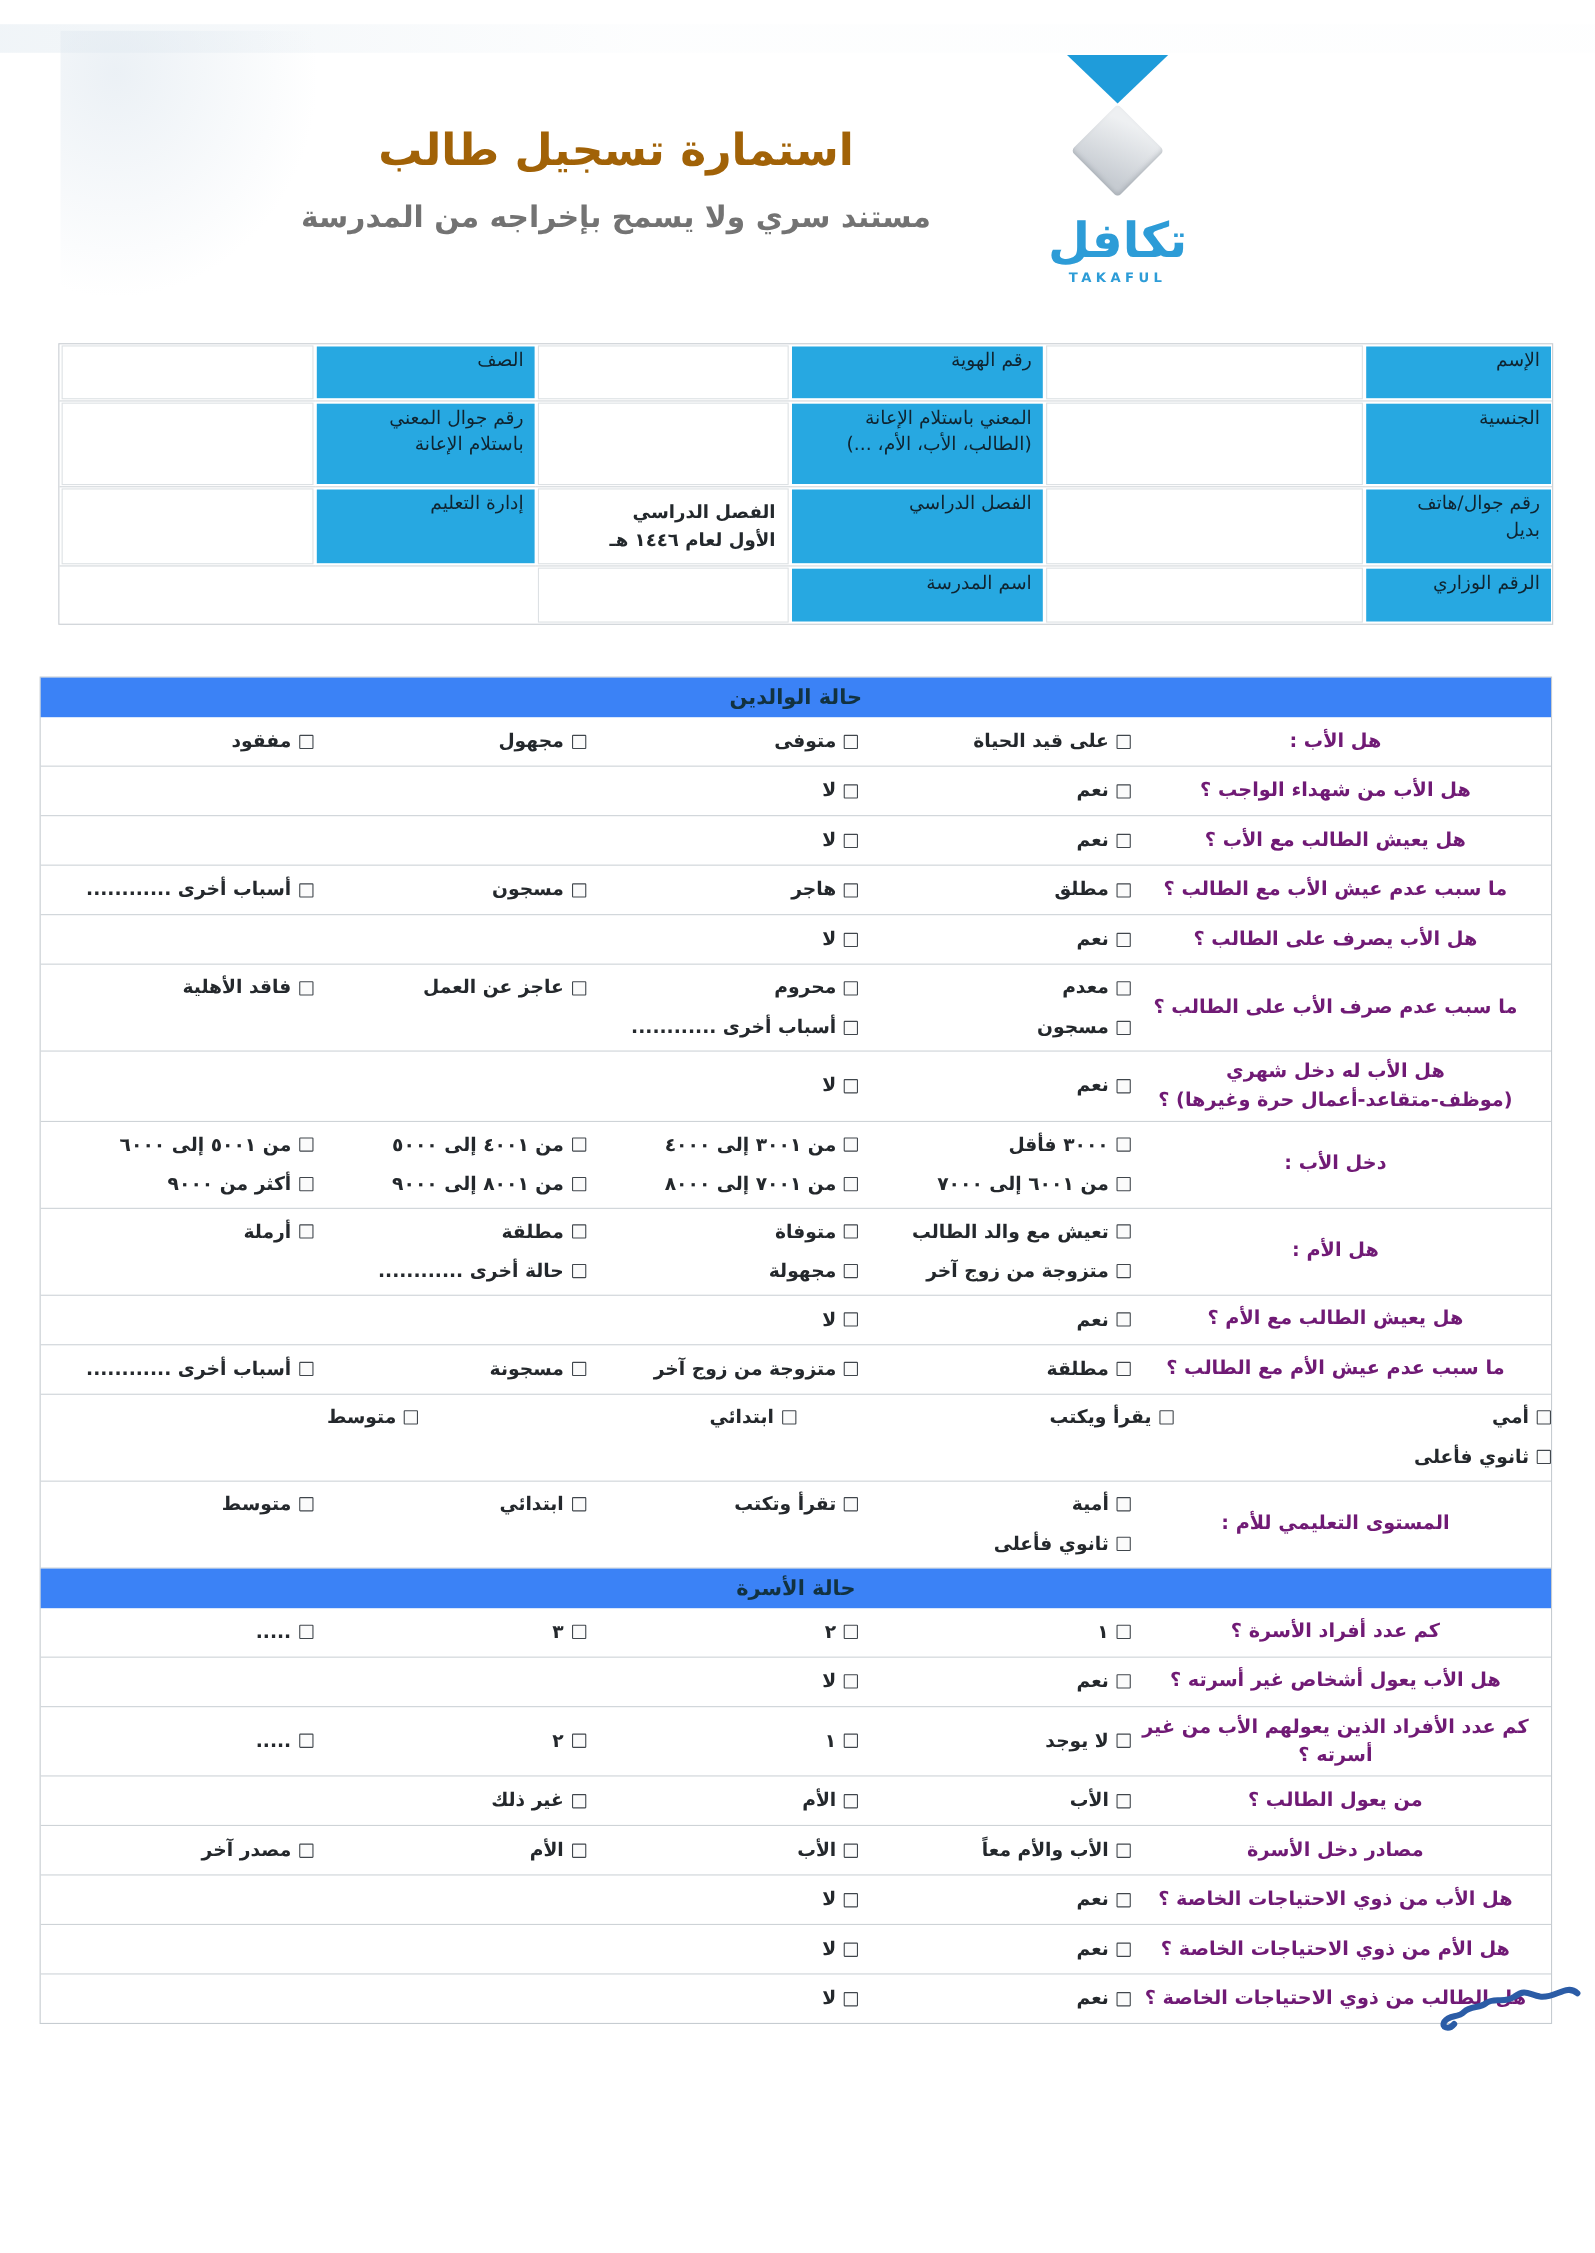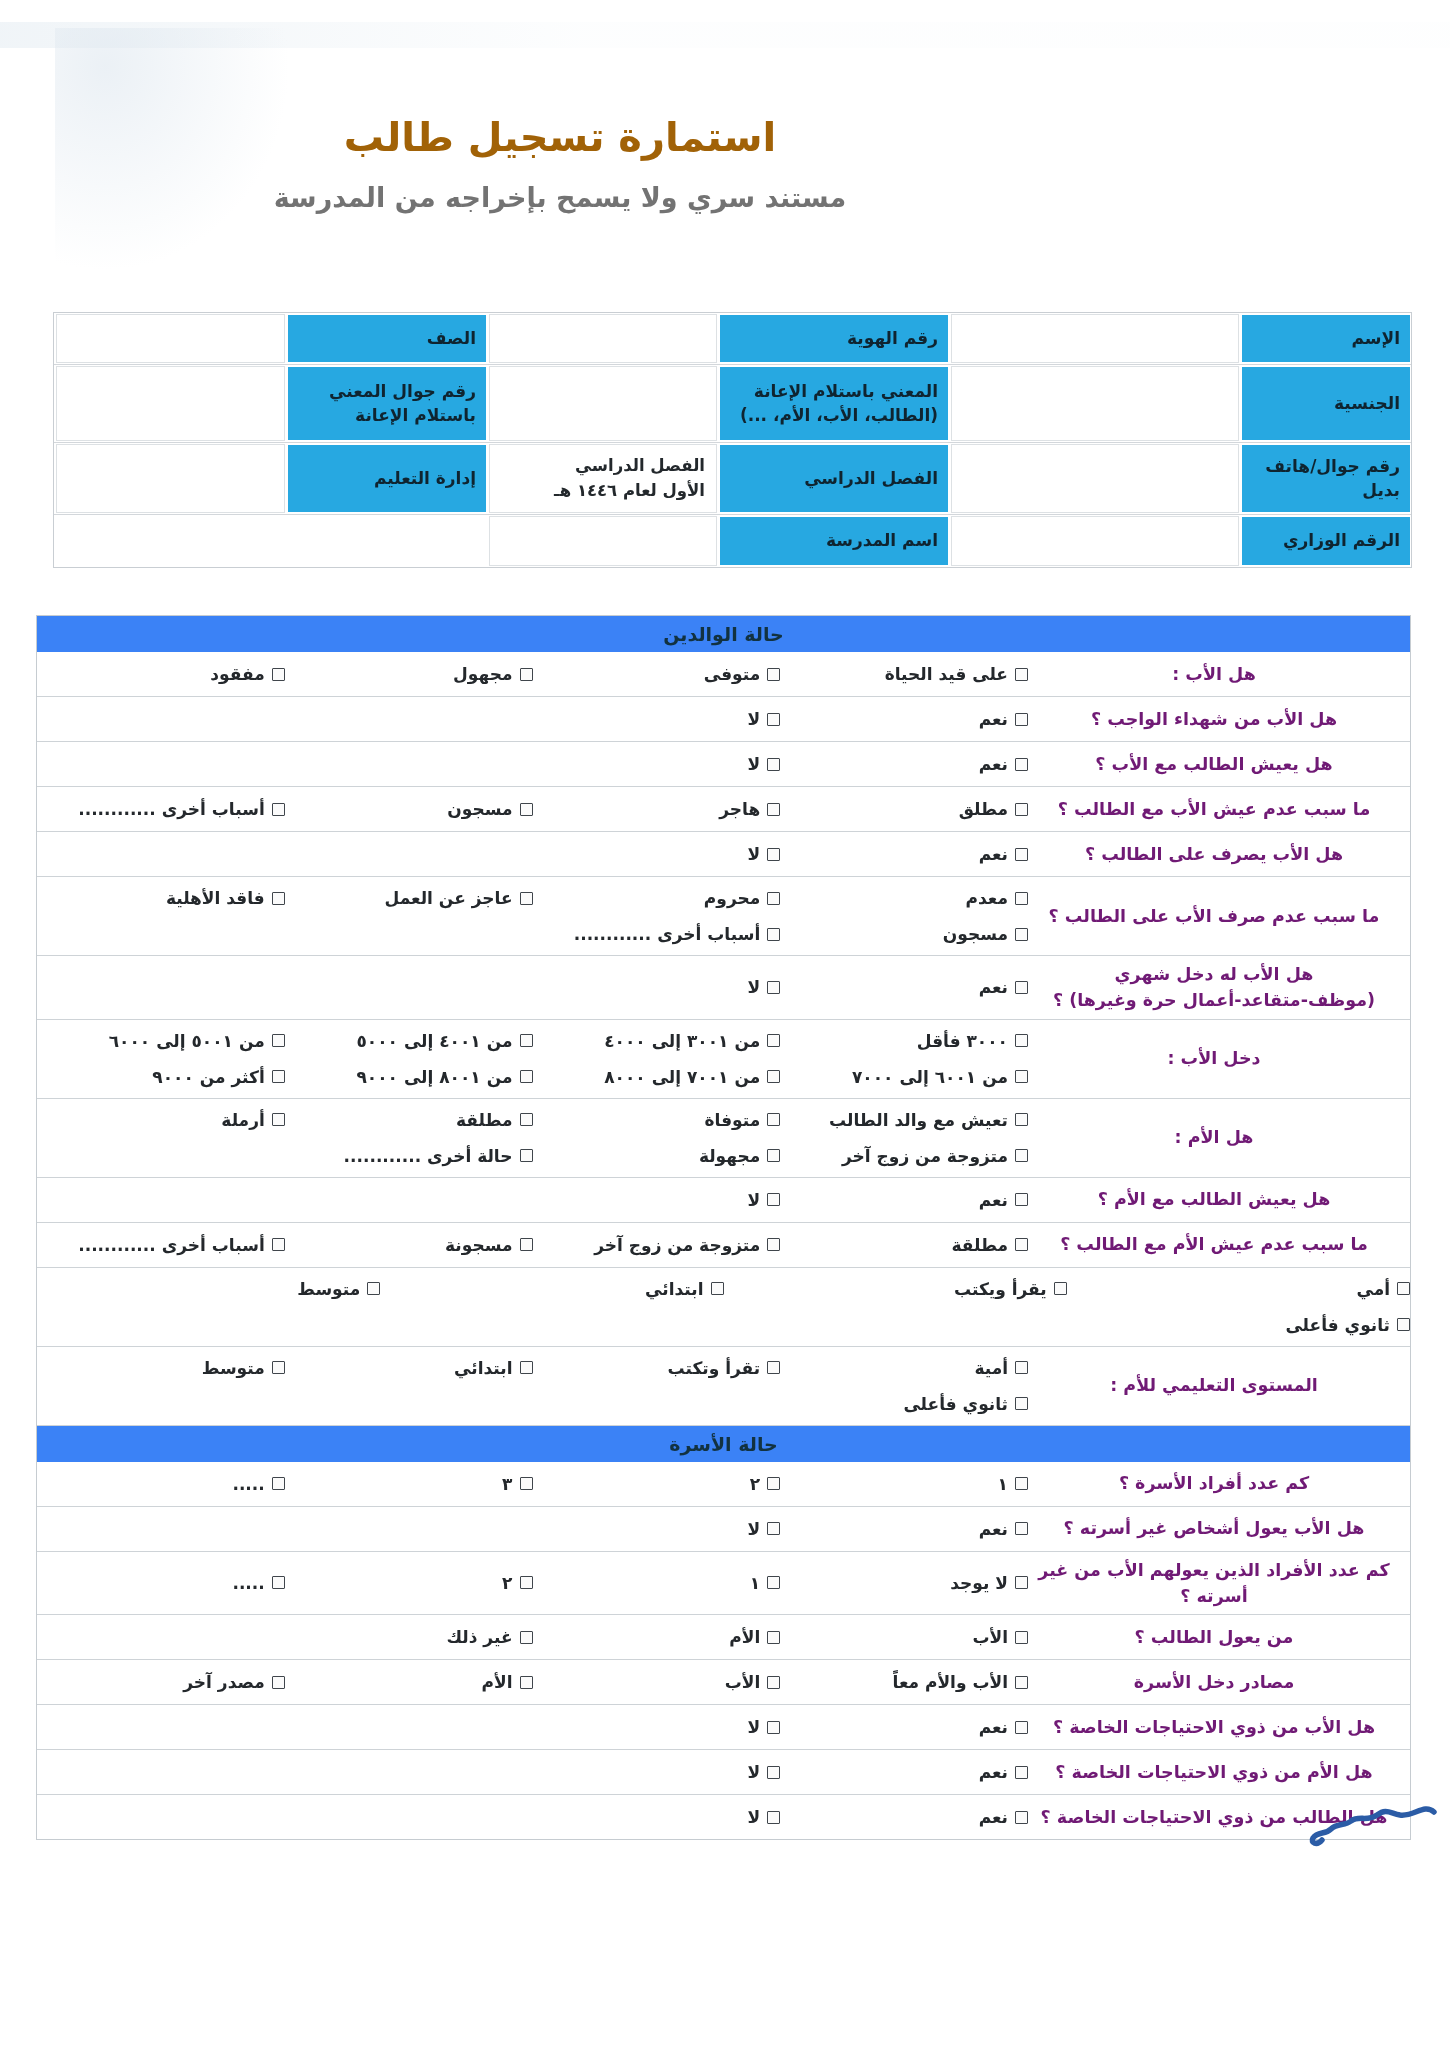--- a/index.html
+++ b/index.html
@@ -22,22 +22,22 @@
   .subtitle{margin-top:22px;font-size:27px;font-weight:bold;color:#737373;}
 
   
   .info{position:absolute;top:312px;right:38px;width:1357px;display:grid;direction:rtl;
     grid-template-columns:170px 292px 230px 232px 200px 233px;
     grid-template-rows:52px 78px 72px 52px;
     border:1px solid #c9ced3;background:#fff;}
   .tcell{position:relative;border-bottom:1px solid #d3d7db;}
   .tcell.lastrow{border-bottom:none;}
   .tblue{height:calc(100% - 4px);margin:2px 1px;background:#27a8e1;display:flex;flex-direction:column;
-    justify-content:center;padding:2px 10px;box-sizing:border-box;text-align:right;
-    font-size:17px;font-weight:bold;color:#0f2430;line-height:1.4;}
+    justify-content:flex-start;padding:2px 10px;box-sizing:border-box;text-align:right;
+    font-size:17px;font-weight:normal;color:#0f2430;line-height:1.4;}
   .val{position:absolute;inset:1px 2px;border:1px solid #dde1e4;}
   .semval{position:absolute;inset:0;display:flex;flex-direction:column;justify-content:center;
     padding:0 14px;box-sizing:border-box;text-align:right;font-size:16.5px;font-weight:bold;color:#23282c;line-height:1.5;}
 
   
   .sections{position:absolute;top:615px;right:39px;width:1373px;border:1px solid #c6ccd1;background:#fff;direction:rtl;}
   .sec-bar{height:36px;line-height:36px;background:#3b82f6;text-align:center;
     font-size:19px;font-weight:bold;color:#123240;}
   .frow{display:flex;align-items:stretch;border-bottom:1px solid #ced3d7;min-height:44px;}
   .frow:last-child{border-bottom:none;}
@@ -51,20 +51,26 @@
 
   .scribble{position:absolute;top:1800px;right:8px;width:140px;height:52px;}
 </style>
 </head>
 <body>
 
 <div class="page">
   <div class="scanband"></div>
   <div class="scansmudge"></div>
 
+  <div class="logo">
+    <div class="logo-tri"></div>
+    <div class="logo-diamond"></div>
+    <div class="logo-ar">تكافل</div>
+    <div class="logo-en">TAKAFUL</div>
+  </div>
 
   <div class="hgroup">
     <h1 class="title">استمارة تسجيل طالب</h1>
     <div class="subtitle">مستند سري ولا يسمح بإخراجه من المدرسة</div>
   </div>
 
   <div class="info">
 
     <div class="tcell">
         <div class="tblue">

